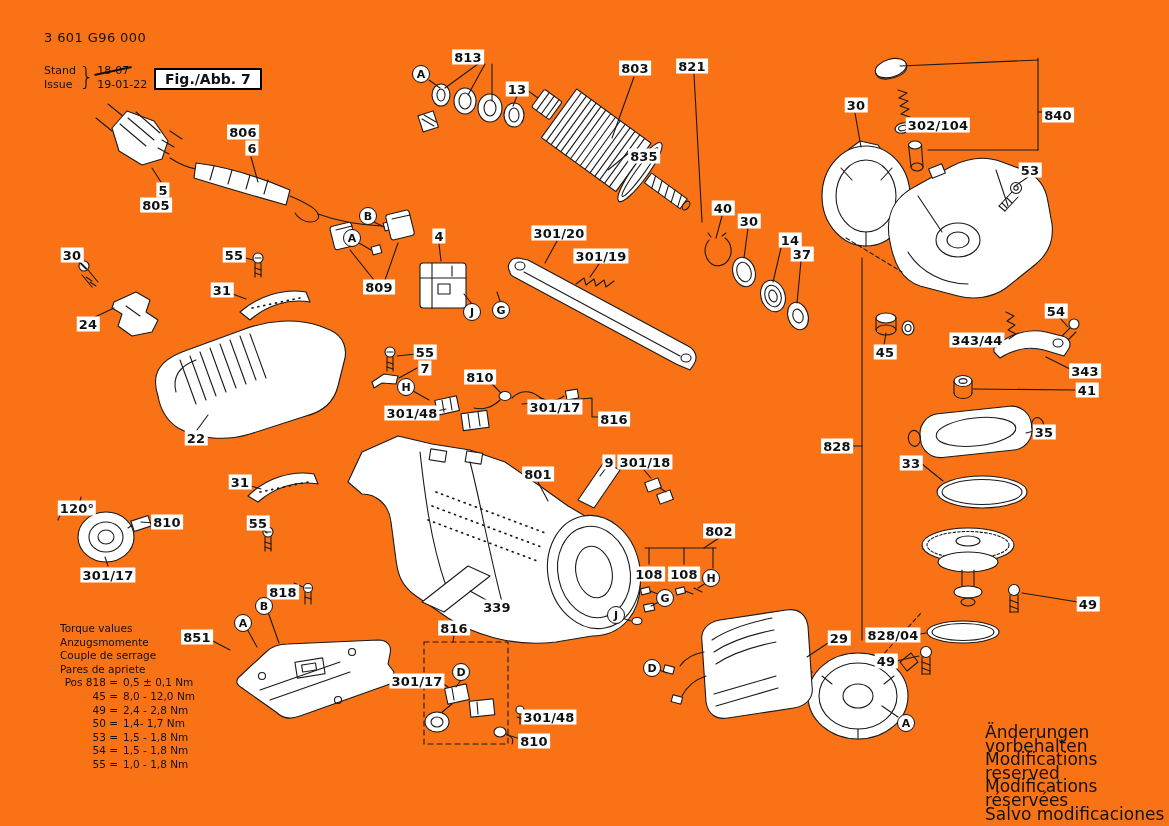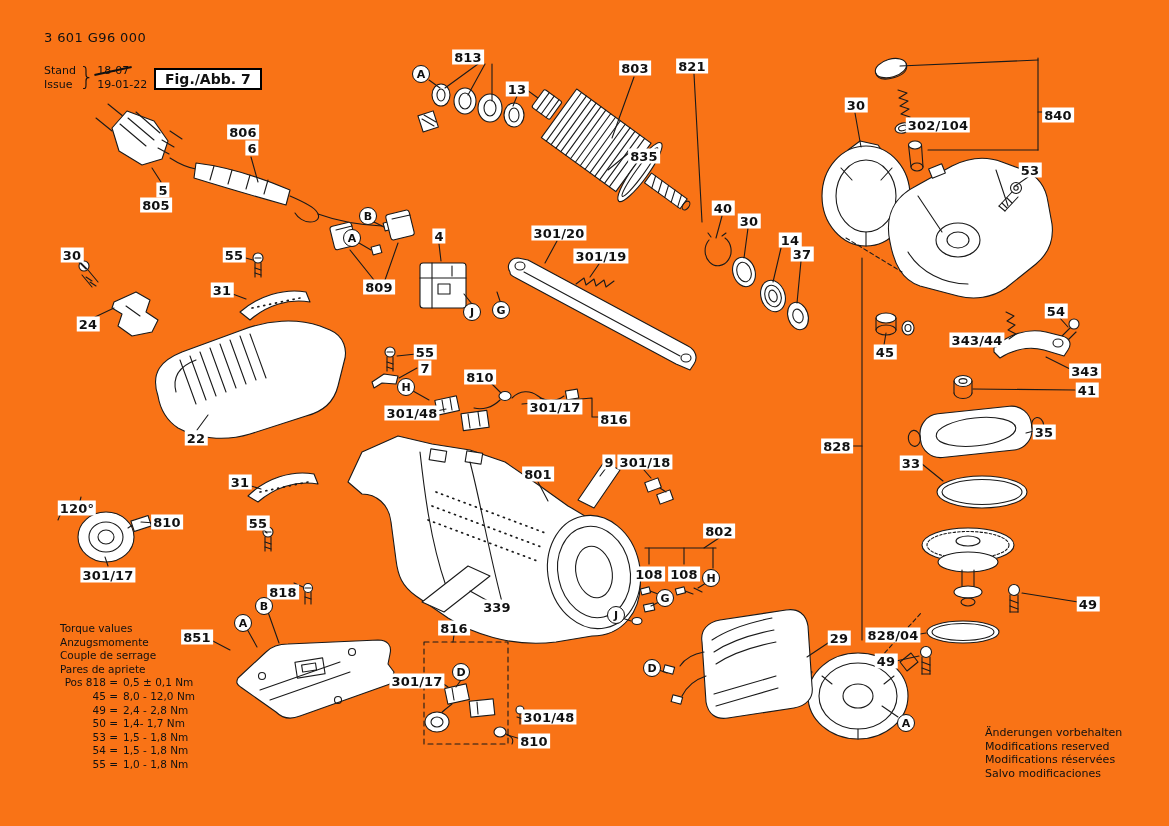--- a/index.html
+++ b/index.html
@@ -21,21 +21,21 @@
   .part-number { position:absolute; left:44px; top:30px; font-size:13px; letter-spacing:.4px; }
   .issue-block { position:absolute; left:44px; top:64px; font-size:11px; line-height:14px; display:flex; gap:3px; }
   .issue-brace { font-size:24px; line-height:27px; font-weight:300; }
   .issue-dates { position:relative; }
   .strike { position:absolute; left:-3px; top:6px; width:38px; height:1.6px; background:#111; transform:rotate(-12deg); }
   .fig-box { position:absolute; left:154px; top:68px; border:2px solid #000; padding:1px 9px;
              font-size:14px; font-weight:bold; background:#fff; }
   .torque { position:absolute; left:60px; top:622px; font-size:10.5px; line-height:13.6px; }
   .trow { display:flex; }
   .tpos { width:58px; text-align:right; margin-right:5px; white-space:nowrap; }
-  .footer-notice { position:absolute; left:985px; top:726px; font-size:11px; line-height:13.6px; }
+  .footer-notice { position:absolute; left:985px; top:726px; font-size:17px; line-height:13.6px; }
 </style>
 </head>
 <body>
 
 <div class="page">
 
   <svg id="art" width="1169" height="826" viewBox="0 0 1169 826">
 
     <g>
       <line x1="96" y1="118" x2="112" y2="131"></line>

